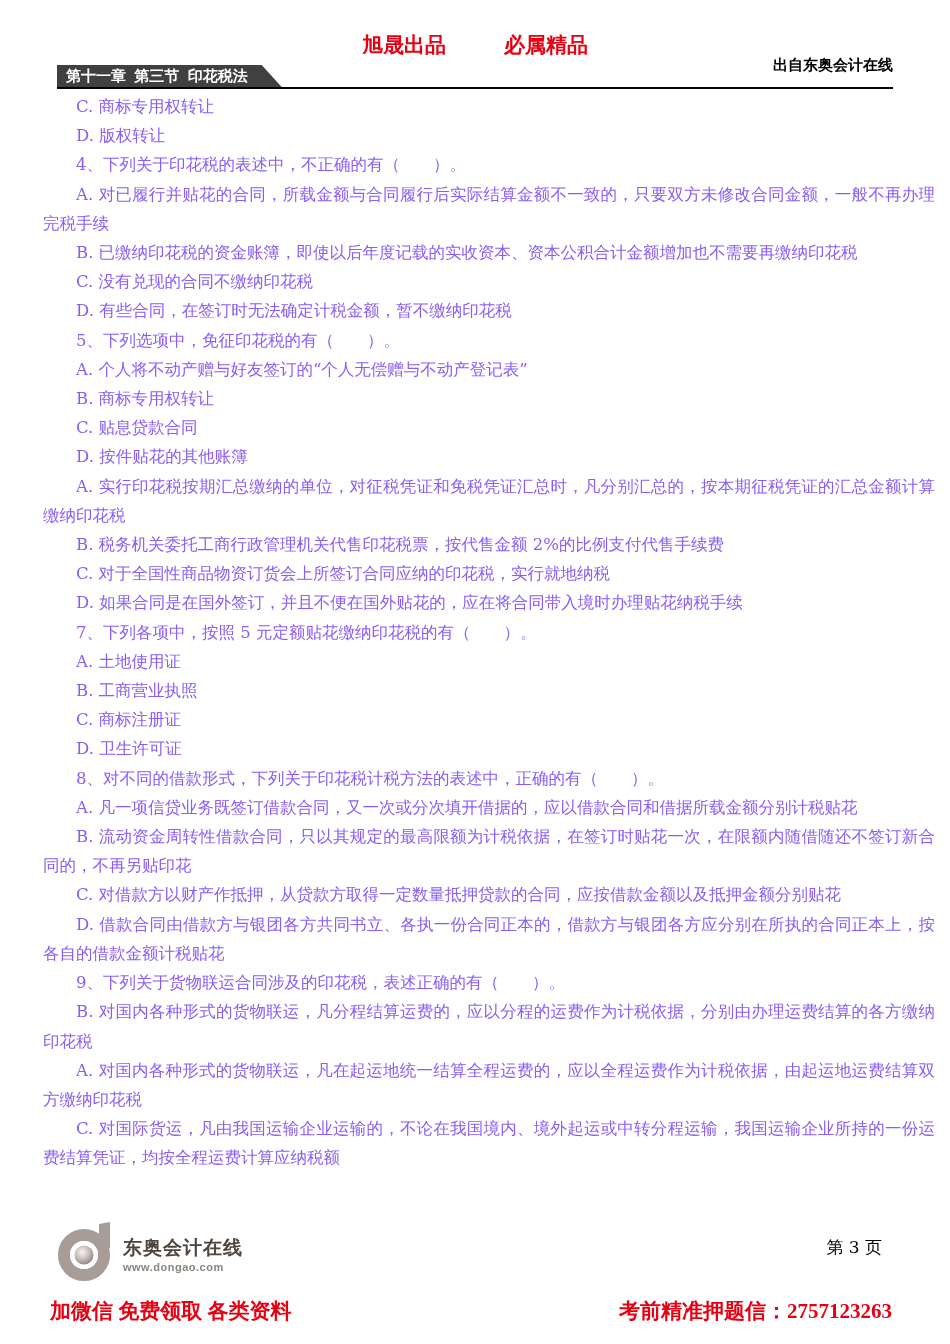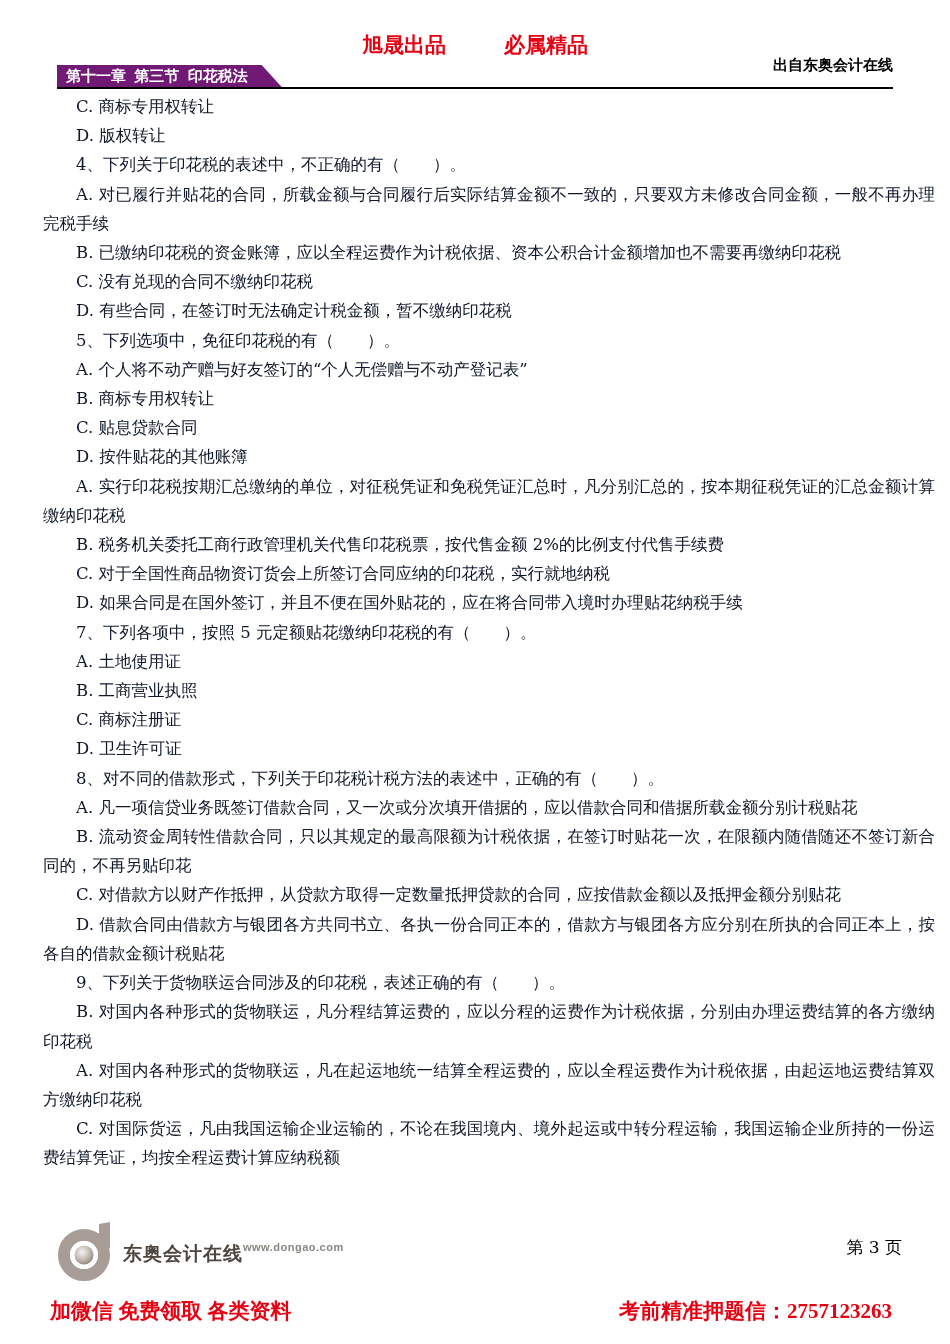--- a/index.html
+++ b/index.html
@@ -25,21 +25,21 @@
 
   
   .header {
     position: absolute;
     left: 57px; right: 57px; top: 65px;
     display: flex; justify-content: space-between; align-items: flex-end;
     border-bottom: 2px solid #000;
     height: 24px;
   }
   .chapter-tab {
-    background: #701a75;
+    background: #404040;
     color: #ffffff;
     font-size: 15px; font-weight: bold;
     line-height: 22px;
     height: 22px;
     padding: 0 34px 0 9px;
     clip-path: polygon(0 0, calc(100% - 20px) 0, 100% 100%, 0 100%);
     white-space: pre;
   }
   .source-label {
     font-size: 15px; font-weight: bold; color: #000;
@@ -48,49 +48,49 @@
   }
 
   
   .doc-body {
     position: absolute;
     left: 43px; top: 92px;
     width: 892px;
     font-family: "DejaVu Serif", "Liberation Serif", serif;
     font-size: 16.5px;
     line-height: 29.2px;
-    color: #0f172a;
+    color: #8b5cf6;
     text-align: justify;
   }
   .doc-body p {
     text-indent: 2em;
     margin: 0;
   }
 
   
   .footer-logo {
     position: absolute;
     left: 57px; top: 1222px;
     display: flex; align-items: center; gap: 8px;
   }
-  .logo-text-block { display: flex; flex-direction: row; }
+  .logo-text-block { display: flex; flex-direction: column; }
   .logo-title {
     font-size: 19px; font-weight: bold;
     color: #4e453f;
     letter-spacing: 1px;
   }
   .logo-url {
     font-size: 11px;
     color: #8a857f;
     font-weight: bold;
     letter-spacing: 0.5px;
   }
   .page-number {
     position: absolute;
-    right: 48px; top: 1236px;
+    right: 68px; top: 1236px;
     font-family: "DejaVu Serif", "Liberation Serif", serif;
     font-size: 17px;
     color: #000;
     white-space: pre;
   }
 
   
   .promo {
     position: absolute;
     left: 50px; right: 58px; top: 1297px;
@@ -115,21 +115,21 @@
     <div class="chapter-tab">第十一章  第三节  印花税法</div>
     <div class="source-label">出自东奥会计在线</div>
   </div>
 
   <div class="doc-body">
 
   <p>C. 商标专用权转让</p>
       <p>D. 版权转让</p>
       <p>4、下列关于印花税的表述中，不正确的有（　　）。</p>
       <p>A. 对已履行并贴花的合同，所载金额与合同履行后实际结算金额不一致的，只要双方未修改合同金额，一般不再办理完税手续</p>
-      <p>B. 已缴纳印花税的资金账簿，应以全程运费作为计税依据、资本公积合计金额增加也不需要再缴纳印花税</p>
+      <p>B. 已缴纳印花税的资金账簿，即使以后年度记载的实收资本、资本公积合计金额增加也不需要再缴纳印花税</p>
       <p>C. 没有兑现的合同不缴纳印花税</p>
       <p>D. 有些合同，在签订时无法确定计税金额，暂不缴纳印花税</p>
       <p>5、下列选项中，免征印花税的有（　　）。</p>
       <p>A. 个人将不动产赠与好友签订的“个人无偿赠与不动产登记表”</p>
       <p>B. 商标专用权转让</p>
       <p>C. 贴息贷款合同</p>
       <p>D. 按件贴花的其他账簿</p>
       <p>A. 实行印花税按期汇总缴纳的单位，对征税凭证和免税凭证汇总时，凡分别汇总的，按本期征税凭证的汇总金额计算缴纳印花税</p>
       <p>B. 税务机关委托工商行政管理机关代售印花税票，按代售金额 2%的比例支付代售手续费</p>
       <p>C. 对于全国性商品物资订货会上所签订合同应纳的印花税，实行就地纳税</p>

